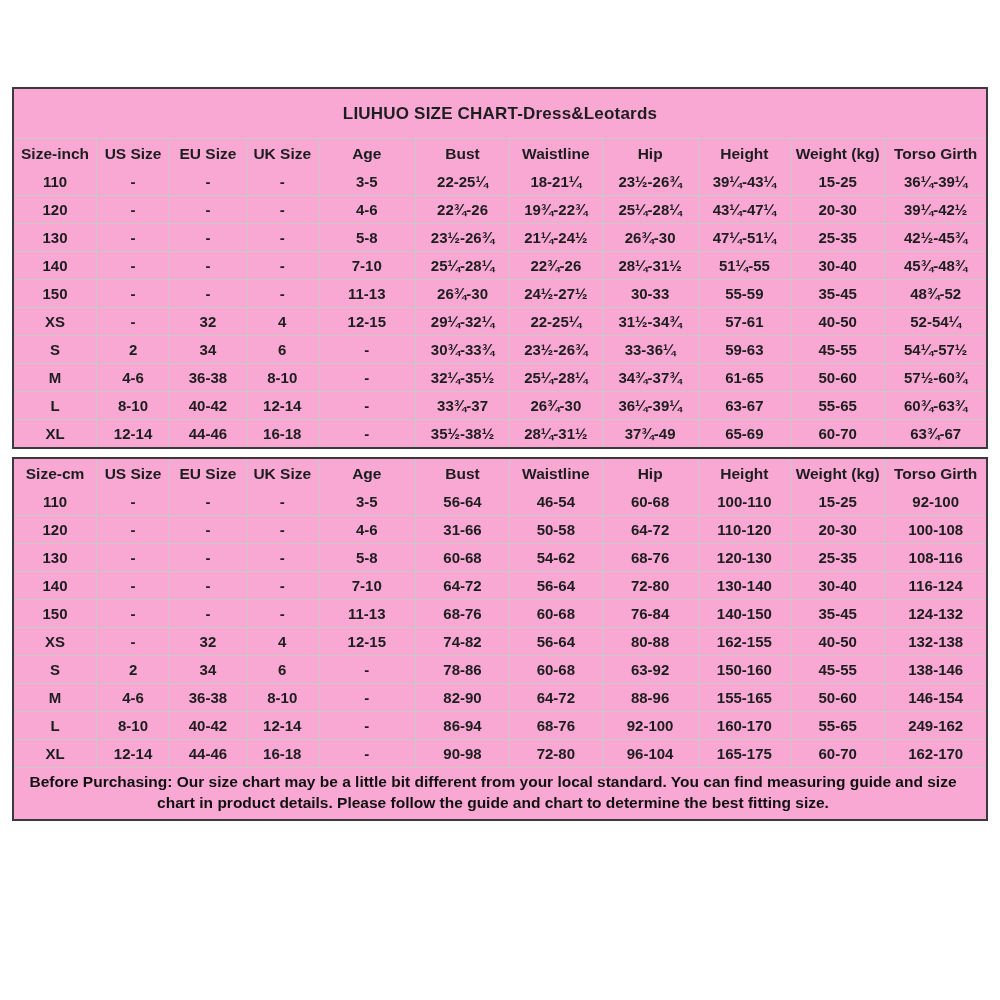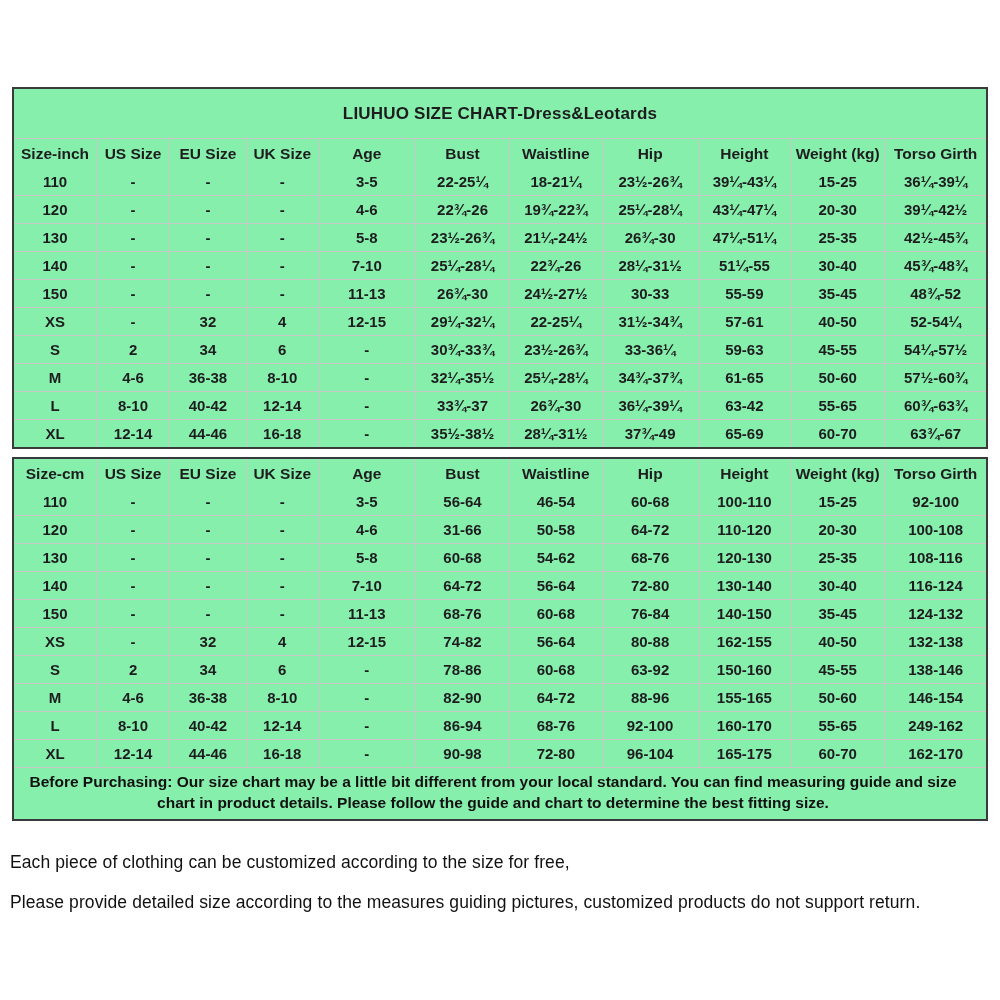--- a/index.html
+++ b/index.html
@@ -16,21 +16,21 @@
     overflow: hidden;
   }
   .chart-wrap {
     position: absolute;
     left: 12px;
     top: 87px;
     width: 976px;
   }
   .table-box {
     border: 2px solid #3a3a3c;
-    background: #86efac;
+    background: #f9a8d4;
   }
   .table-gap { height: 8px; }
   .title-row {
     height: 49px;
     line-height: 49px;
     text-align: center;
     font-size: 17px;
     font-weight: 700;
     color: #1d1d1f;
     letter-spacing: 0.2px;
@@ -245,21 +245,21 @@
             </tr>
             <tr>
               <td>L</td>
               <td>8-10</td>
               <td>40-42</td>
               <td>12-14</td>
               <td>-</td>
               <td>33¾-37</td>
               <td>26¾-30</td>
               <td>36¼-39¼</td>
-              <td>63-42</td>
+              <td>63-67</td>
               <td>55-65</td>
               <td>60¾-63¾</td>
             </tr>
             <tr>
               <td>XL</td>
               <td>12-14</td>
               <td>44-46</td>
               <td>16-18</td>
               <td>-</td>
               <td>35½-38½</td>
@@ -436,17 +436,13 @@
               <td>60-70</td>
               <td>162-170</td>
             </tr>
           </tbody>
         </table>
       <div class="note-row">Before Purchasing: Our size chart may be a little bit different from your local standard. You can find measuring guide and size chart in product details. Please follow the guide and chart to determine the best fitting size.</div>
     </div>
 
   </div>
 
-  <div class="footnotes">
-    <p>Each piece of clothing can be customized according to the size for free,</p>
-    <p>Please provide detailed size according to the measures guiding pictures, customized products do not support return.</p>
-  </div>
 </div>
 
 </body></html>

